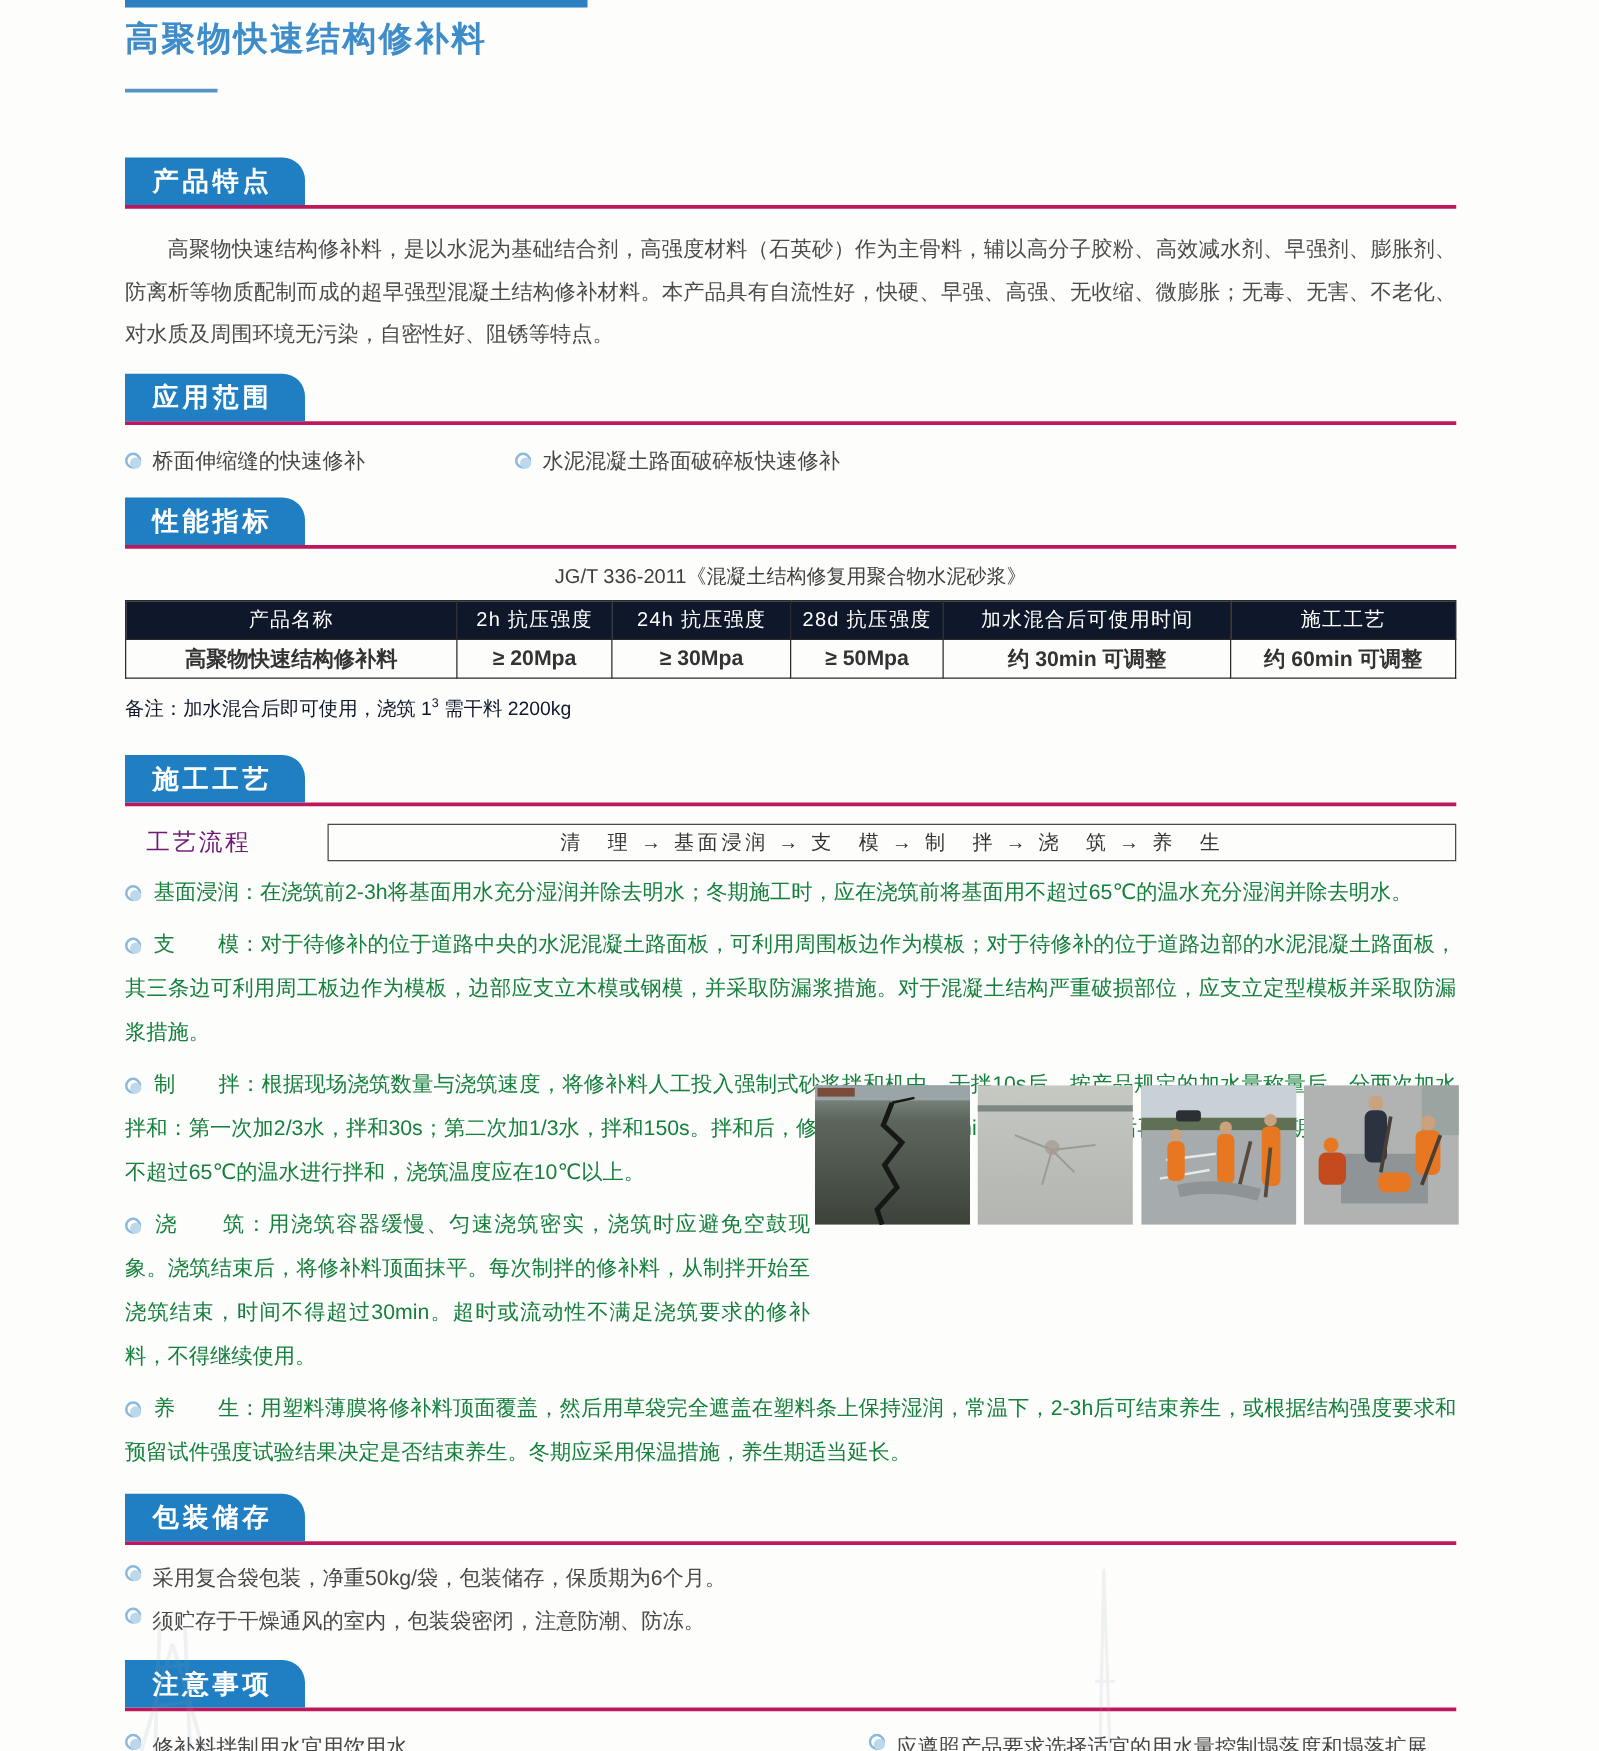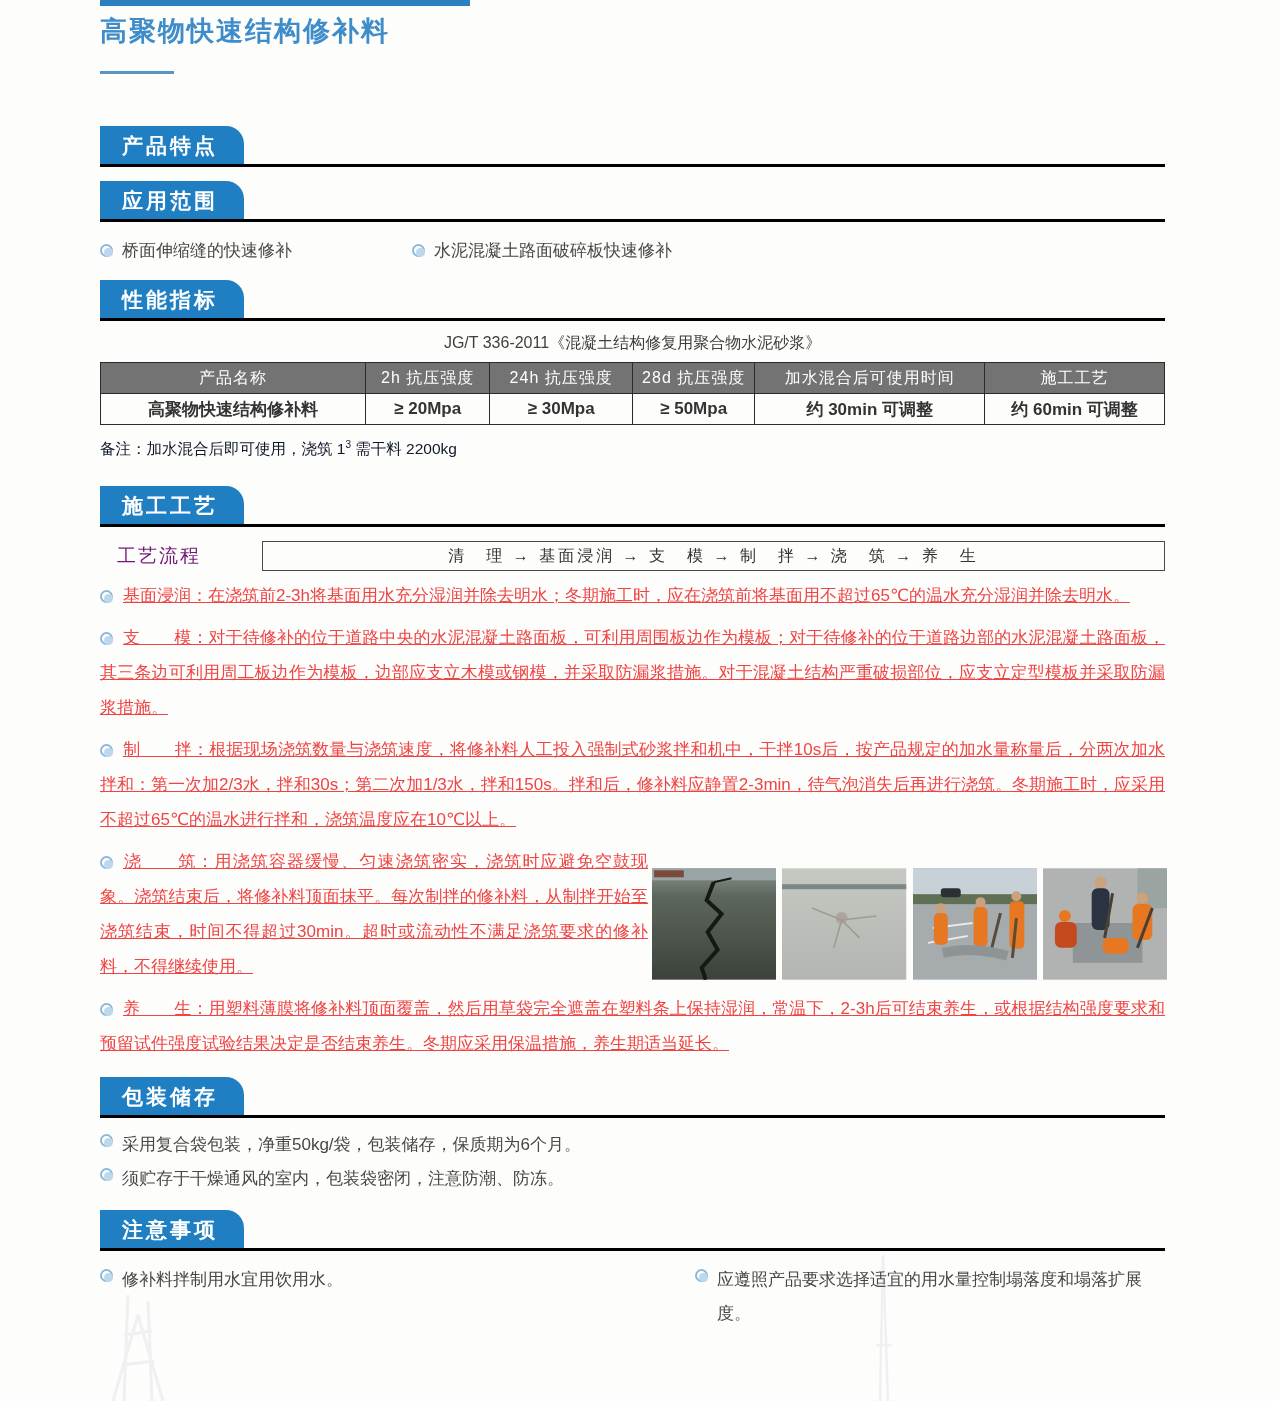--- a/index.html
+++ b/index.html
@@ -15,21 +15,21 @@
   .content { position:relative; margin-left:100px; width:1065px; }
 
   .top-bar { position:absolute; left:100px; top:0; width:370px; height:6px; background:#2c7fc0; }
 
   .page-title {
     margin-top:12px; font-size:27px; font-weight:bold;
     color:#3e8cc9; letter-spacing:2px; line-height:38px;
   }
   .title-underline { margin-top:21px; width:74px; height:3px; background:#5795c6; }
 
-  .section-header { display:flex; align-items:flex-end; border-bottom:3px solid #000000; }
+  .section-header { display:flex; align-items:flex-end; border-bottom:3px solid #be185d; }
   .badge {
     background:#1f7fc2; color:#ffffff;
     font-size:21px; font-weight:bold; letter-spacing:3px;
     padding:7px 26px 6px 22px; line-height:25px;
     border-radius:0 18px 0 0;
   }
 
   .features-para {
     margin-top:16px; font-size:17px; line-height:34px;
     text-align:justify; text-indent:2em; color:#4b4b4b;
@@ -46,35 +46,35 @@
   }
   .ring::after {
     content:""; position:absolute; left:2px; top:2px; width:9px; height:9px;
     border-radius:50%; background:#bdd8ec;
   }
 
   .standard-caption { margin-top:12px; text-align:center; font-size:16px; color:#3f3f3f; }
 
   table.perf { margin-top:8px; width:100%; border-collapse:collapse; }
   table.perf th, table.perf td { border:1.5px solid #2b2b2b; text-align:center; }
-  table.perf th { background:#737373; color:#fff; font-size:16px; font-weight:normal; height:31px; letter-spacing:1px; }
+  table.perf th { background:#0f172a; color:#fff; font-size:16px; font-weight:normal; height:31px; letter-spacing:1px; }
   table.perf td { font-size:17px; font-weight:bold; color:#333; height:31px; }
 
   .table-note { margin-top:14px; font-size:15.5px; color:#0f172a; }
   .table-note sup { font-size:10px; }
 
   .flow-row { display:flex; align-items:center; margin-top:14px; }
   .flow-label { width:145px; font-size:19px; color:#701a75; letter-spacing:2px;margin-left:17px; }
   .flow-box {
     flex:1; border:1.5px solid #4a4a4a; height:30px;
     display:flex; align-items:center; justify-content:center;
   }
   .flow-text { font-size:16px; font-weight:normal; color:#333; letter-spacing:3px; }
 
-  .step { margin-top:7px; font-size:17px; line-height:35px; text-align:justify; color:#ef4444;text-decoration:underline; }
+  .step { margin-top:7px; font-size:17px; line-height:35px; text-align:justify; color:#15803d; }
   .step .ring { margin-right:10px; }
   .step-narrow { width:548px; }
 
   .photos {
     position:absolute; left:652px; top:868px;
     display:flex; gap:6px; width:515px; height:112px;
   }
   .photos svg { width:125px; height:112px; display:block; }
 
   .bullet-item { display:flex; align-items:flex-start; }
@@ -103,20 +103,21 @@
 
 <div class="top-bar"></div>
 
 <div class="content">
   <h1 class="page-title">高聚物快速结构修补料</h1>
   <div class="title-underline"></div>
 
   <div class="section-header mt52">
     <div class="badge">产品特点</div>
   </div>
+  <p class="features-para">高聚物快速结构修补料，是以水泥为基础结合剂，高强度材料（石英砂）作为主骨料，辅以高分子胶粉、高效减水剂、早强剂、膨胀剂、防离析等物质配制而成的超早强型混凝土结构修补材料。本产品具有自流性好，快硬、早强、高强、无收缩、微膨胀；无毒、无害、不老化、对水质及周围环境无污染，自密性好、阻锈等特点。</p>
 
   <div class="section-header mt14">
     <div class="badge">应用范围</div>
   </div>
   <div class="bullet-row">
     <div class="bullet-item">
       <span class="ring"></span>
       <span class="txt">桥面伸缩缝的快速修补</span>
     </div>
     <div class="bullet-item">

